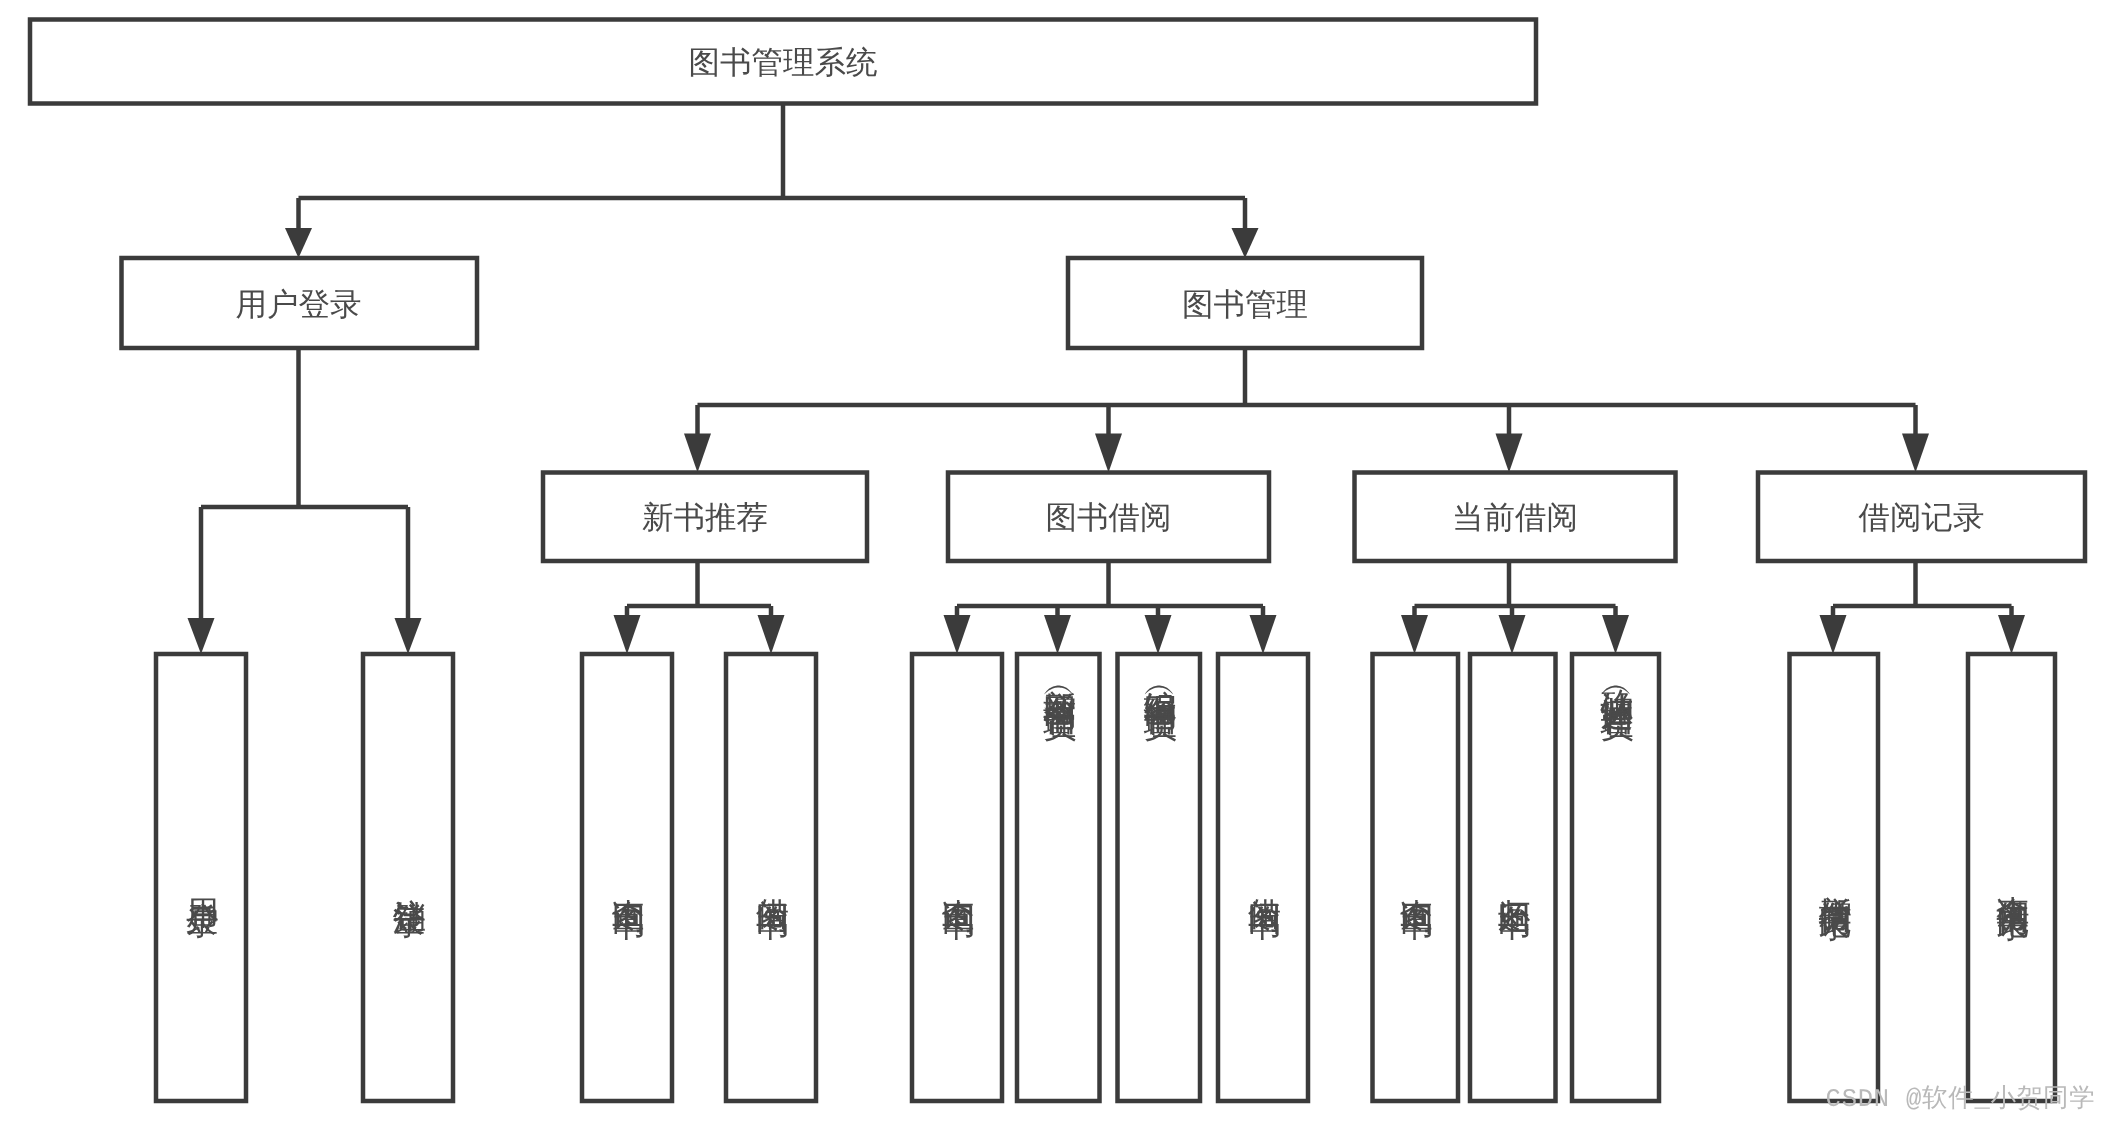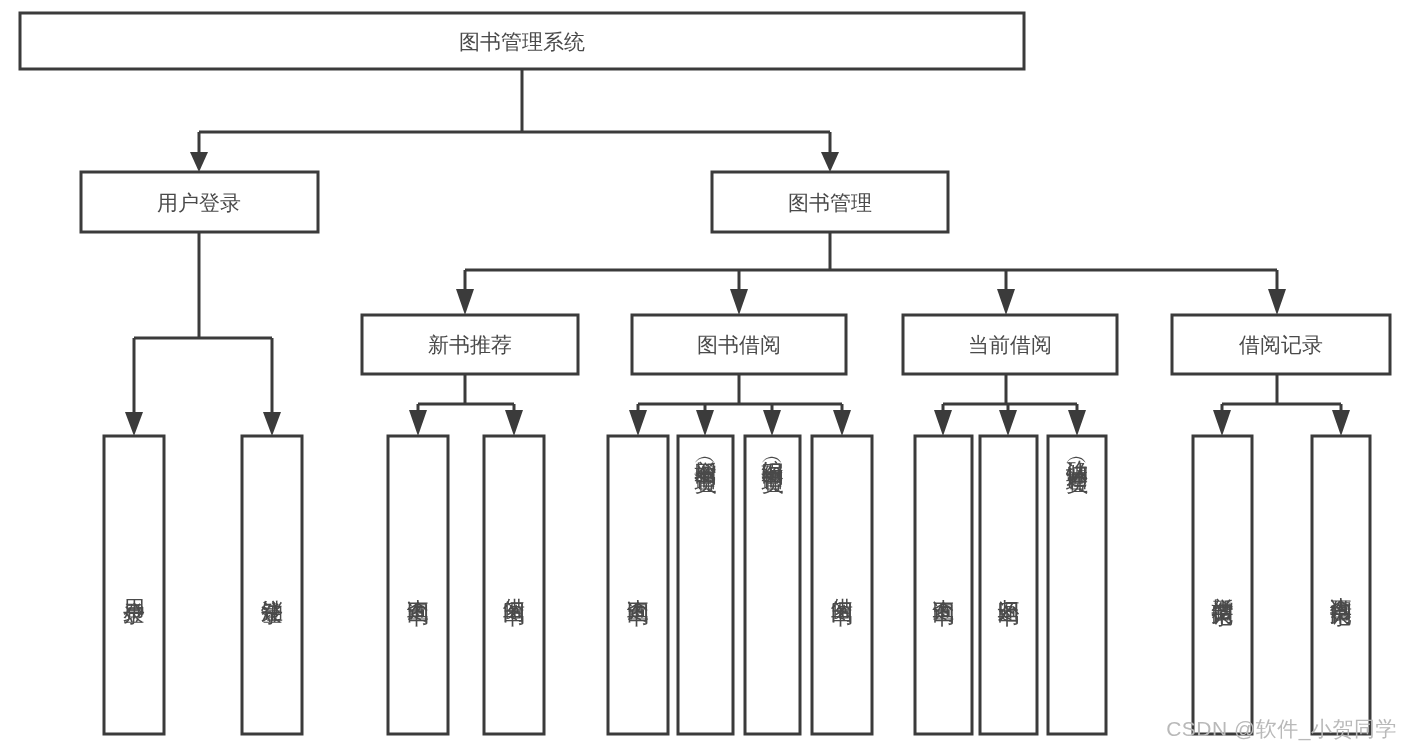--- a/index.html
+++ b/index.html
@@ -62,22 +62,22 @@
     line-height: 1.18;
     color: #4a4a4a;
     letter-spacing: 2px;
     white-space: nowrap;
     text-align: center;
   }
   .watermark {
     position: absolute;
     right: 8px;
     bottom: 4px;
-    font-family: Liberation Sans, sans-serif;
-    font-size: 21px;
+    font-family: Liberation Mono, monospace;
+    font-size: 17px;
     color: #b9b9b9;
     letter-spacing: 0.5px;
     white-space: nowrap;
   }
 </style>
 </head>
 <body>
 
 <div id="diagram-root">
 

